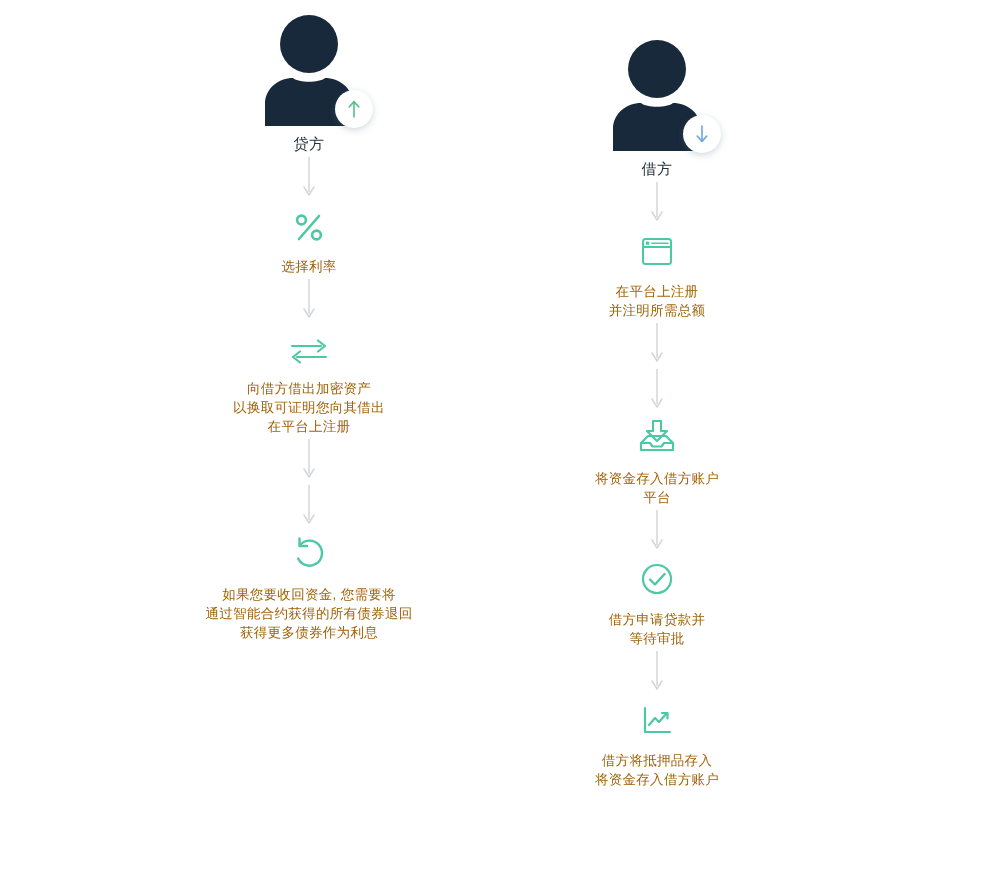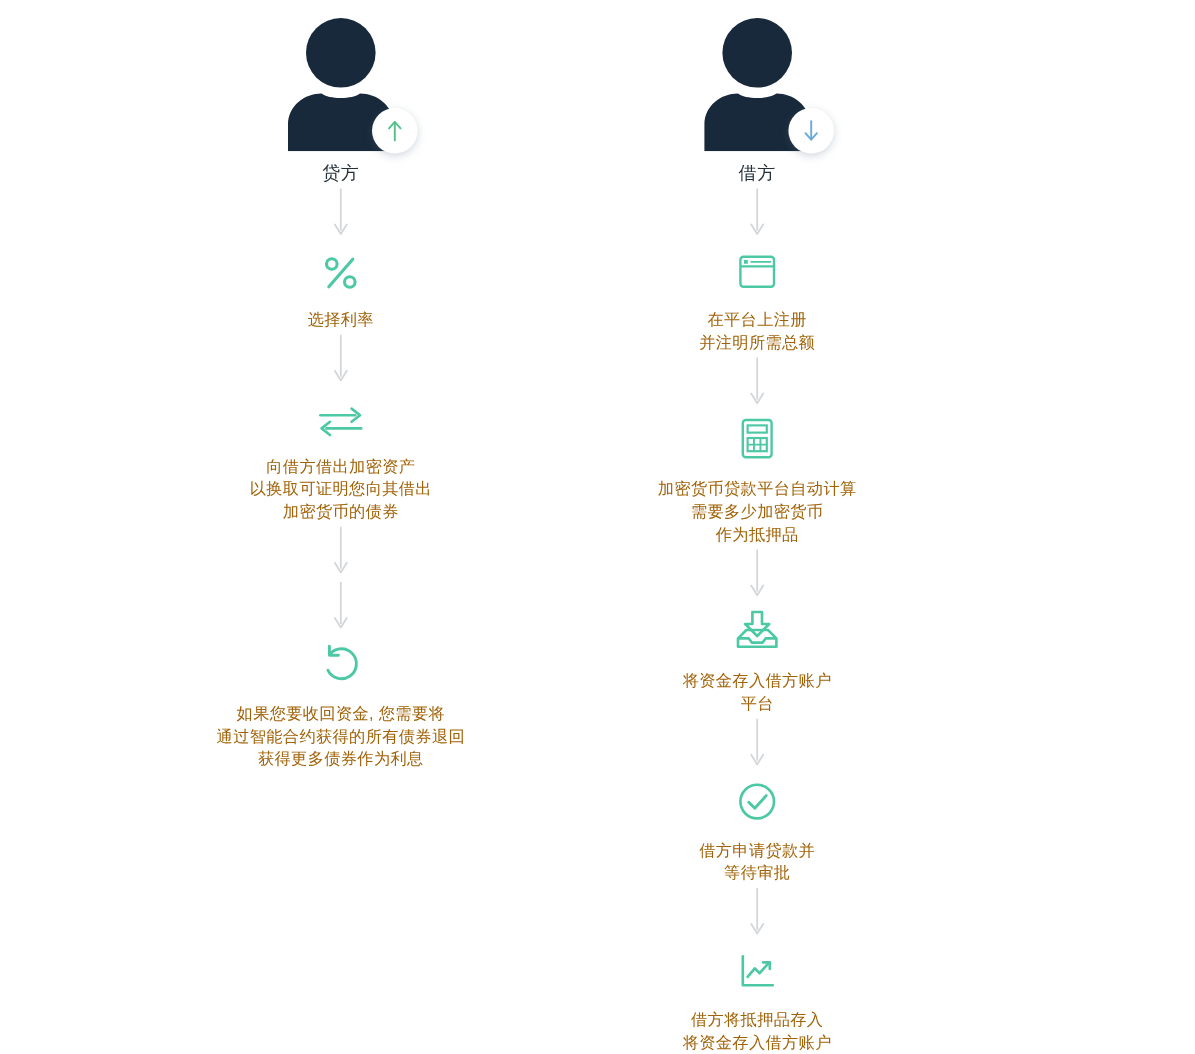--- a/index.html
+++ b/index.html
@@ -4,22 +4,22 @@
 <style>
   html,body{margin:0;padding:0;}
   body{
     width:996px;height:878px;
     background:#ffffff;
     font-family:"Liberation Sans","DejaVu Sans",sans-serif;
     overflow:hidden;
   }
   .board{position:relative;width:996px;height:878px;}
   .column{position:absolute;top:0;width:420px;display:flex;flex-direction:column;align-items:center;}
-  #col-lender{left:74px;}
-  #col-borrower{left:421px;}
+  #col-lender{left:99px;}
+  #col-borrower{left:447px;margin-top:25px;}
 
   
   .person-wrap{position:relative;width:120px;height:112px;margin-top:14px;}
   .person{position:absolute;left:0;top:0;width:120px;height:112px;}
   .badge{
     position:absolute;right:-4px;bottom:-2px;
     width:38px;height:38px;border-radius:50%;
     background:#ffffff;
     box-shadow:0 2px 7px rgba(90,110,130,.28);
     display:flex;align-items:center;justify-content:center;
@@ -93,21 +93,21 @@
       <div class="step-icon">
         <svg width="42" height="30" viewBox="0 0 42 30">
           <line x1="4" y1="10" x2="33" y2="10" stroke="#4cc9a4" stroke-width="2.2" stroke-linecap="round"></line>
           <polyline points="30,4.5 37,10 30,15.5" fill="none" stroke="#4cc9a4" stroke-width="2.2" stroke-linecap="round" stroke-linejoin="round"></polyline>
           <line x1="38" y1="21" x2="9" y2="21" stroke="#4cc9a4" stroke-width="2.2" stroke-linecap="round"></line>
           <polyline points="12,15.5 5,21 12,26.5" fill="none" stroke="#4cc9a4" stroke-width="2.2" stroke-linecap="round" stroke-linejoin="round"></polyline>
         </svg>
       </div>
       <div class="step-text">向借方借出加密资产
 以换取可证明您向其借出
-加密货币的债券</div>
+在平台上注册</div>
     </div>
 
     <div class="connector">
       <svg width="16" height="42" viewBox="0 0 16 42">
         <line x1="8" y1="1" x2="8" y2="36" stroke="#d3d7da" stroke-width="1.5"></line>
         <polyline points="3,31 8,39 13,31" fill="none" stroke="#d3d7da" stroke-width="1.5" stroke-linecap="round" stroke-linejoin="round"></polyline>
       </svg>
     </div>
 
 
@@ -167,35 +167,20 @@
 并注明所需总额</div>
     </div>
 
     <div class="connector">
       <svg width="16" height="42" viewBox="0 0 16 42">
         <line x1="8" y1="1" x2="8" y2="36" stroke="#d3d7da" stroke-width="1.5"></line>
         <polyline points="3,31 8,39 13,31" fill="none" stroke="#d3d7da" stroke-width="1.5" stroke-linecap="round" stroke-linejoin="round"></polyline>
       </svg>
     </div>
 
-    <div class="step">
-      <div class="step-icon">
-        <svg width="34" height="38" viewBox="0 0 34 38">
-          <rect x="5" y="3" width="24" height="31" rx="2.5" fill="none" stroke="#4cc9a4" stroke-width="2"></rect>
-          <rect x="9" y="7.5" width="16" height="6" fill="none" stroke="#4cc9a4" stroke-width="1.8"></rect>
-          <rect x="9" y="18" width="16" height="11" fill="none" stroke="#4cc9a4" stroke-width="1.8"></rect>
-          <line x1="14.3" y1="18" x2="14.3" y2="29" stroke="#4cc9a4" stroke-width="1.6"></line>
-          <line x1="19.7" y1="18" x2="19.7" y2="29" stroke="#4cc9a4" stroke-width="1.6"></line>
-          <line x1="9" y1="23.5" x2="25" y2="23.5" stroke="#4cc9a4" stroke-width="1.6"></line>
-        </svg>
-      </div>
-      <div class="step-text">加密货币贷款平台自动计算
-需要多少加密货币
-作为抵押品</div>
-    </div>
 
     <div class="connector">
       <svg width="16" height="42" viewBox="0 0 16 42">
         <line x1="8" y1="1" x2="8" y2="36" stroke="#d3d7da" stroke-width="1.5"></line>
         <polyline points="3,31 8,39 13,31" fill="none" stroke="#d3d7da" stroke-width="1.5" stroke-linecap="round" stroke-linejoin="round"></polyline>
       </svg>
     </div>
 
     <div class="step">
       <div class="step-icon">

